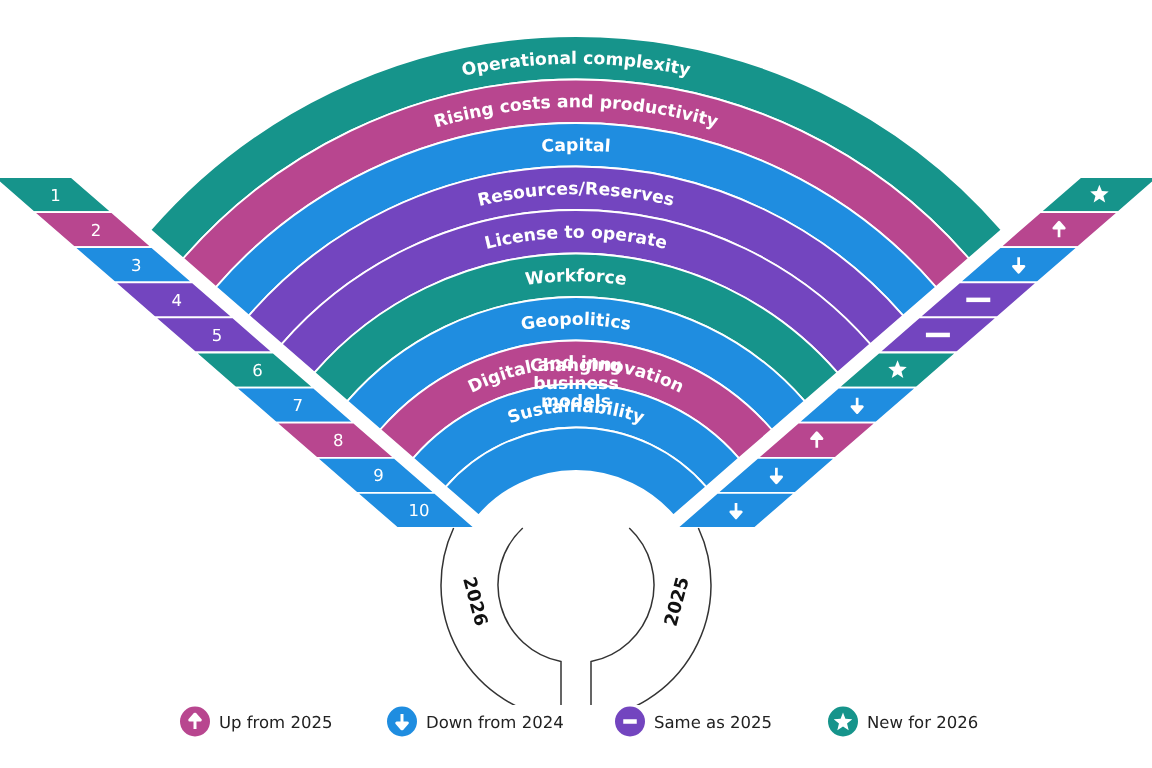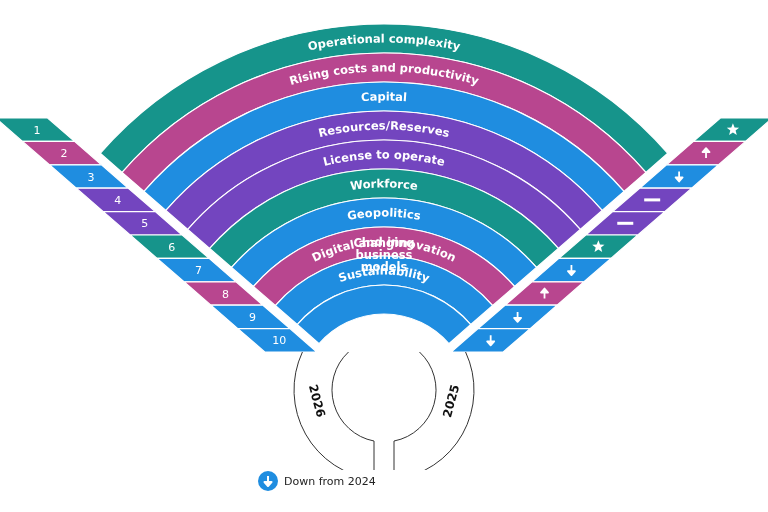--- a/index.html
+++ b/index.html
@@ -103,21 +103,45 @@
     </g>
   <g id="year-rings">
     <path id="ring-left" fill="#fff" stroke="#333" stroke-width="1" d="M302.4156877825154,352 A90,90 0 0 0 374,479.44271909999156 L374,441.02940328869227 A52,52 0 0 1 348.5035213014023,352"></path>
     <path id="ring-right" fill="#fff" stroke="#333" stroke-width="1" d="M465.5843122174846,352 A90,90 0 0 1 394,479.44271909999156 L394,441.02940328869227 A52,52 0 0 0 419.4964786985977,352"></path>
     <text id="year-2026" class="year-label" transform="translate(313,402) rotate(75)" text-anchor="middle">2026</text>
     <text id="year-2025" class="year-label" transform="translate(455,402) rotate(-75)" text-anchor="middle">2025</text>
   </g>
 </svg>
 
 <div class="legend">
+  <div class="legend-item" style="left:120px">
+    <span class="legend-icon" style="background: rgb(184, 70, 143);">
+        <svg width="12" height="12" viewBox="0 0 12 12">
+          <path d="M6,11 V4 M2.5,5 L6,1 L9.5,5 Z" fill="#fff" stroke="#fff" stroke-width="2" stroke-linejoin="round"></path>
+        </svg>
+      </span>
+    <span class="legend-text">Up from 2025</span>
+  </div>
   <div class="legend-item" style="left:258px">
     <span class="legend-icon" style="background: rgb(31, 141, 224);">
         <svg width="12" height="12" viewBox="0 0 12 12">
           <path d="M6,1 V8 M2.5,7 L6,11 L9.5,7 Z" fill="#fff" stroke="#fff" stroke-width="2" stroke-linejoin="round"></path>
         </svg>
       </span>
     <span class="legend-text">Down from 2024</span>
   </div>
+  <div class="legend-item" style="left:410px">
+    <span class="legend-icon" style="background: rgb(115, 69, 191);">
+        <svg width="12" height="12" viewBox="0 0 12 12">
+          <rect x="1.5" y="4.5" width="9" height="3" fill="#fff"></rect>
+        </svg>
+      </span>
+    <span class="legend-text">Same as 2025</span>
+  </div>
+  <div class="legend-item" style="left:552px">
+    <span class="legend-icon" style="background: rgb(22, 148, 139);">
+        <svg width="14" height="14" viewBox="0 0 14 14">
+          <polygon points="7.0,1.0 8.6,5.2 13.2,5.5 9.7,8.4 10.8,12.8 7.0,10.3 3.2,12.8 4.3,8.4 0.8,5.5 5.4,5.2" fill="#fff"></polygon>
+        </svg>
+      </span>
+    <span class="legend-text">New for 2026</span>
+  </div>
 </div>
 
 </body></html>

